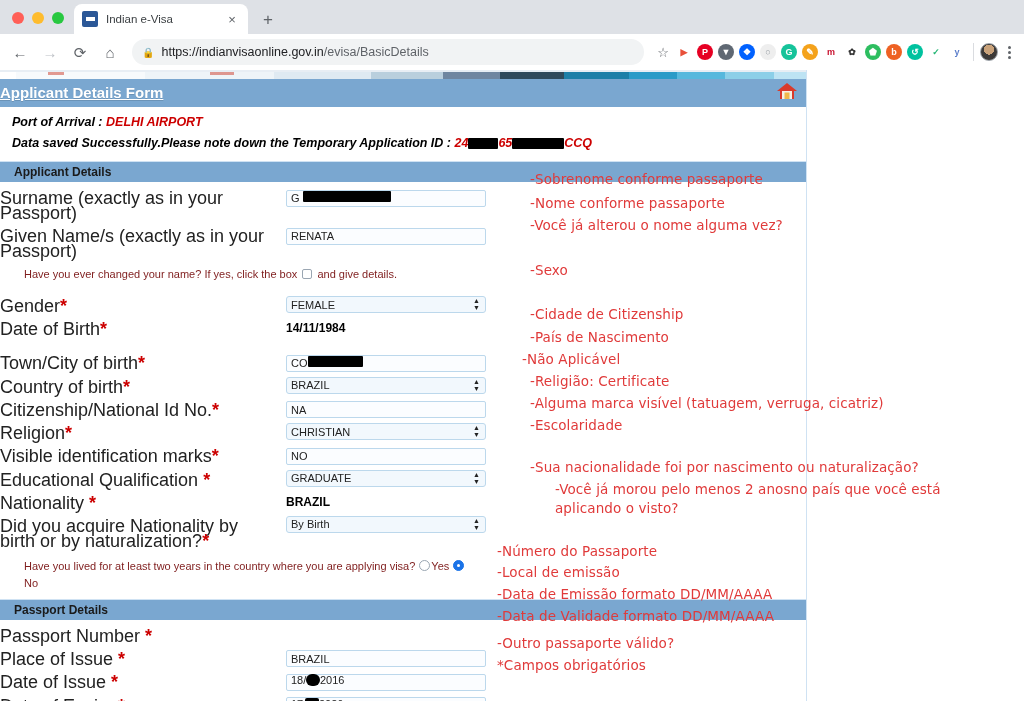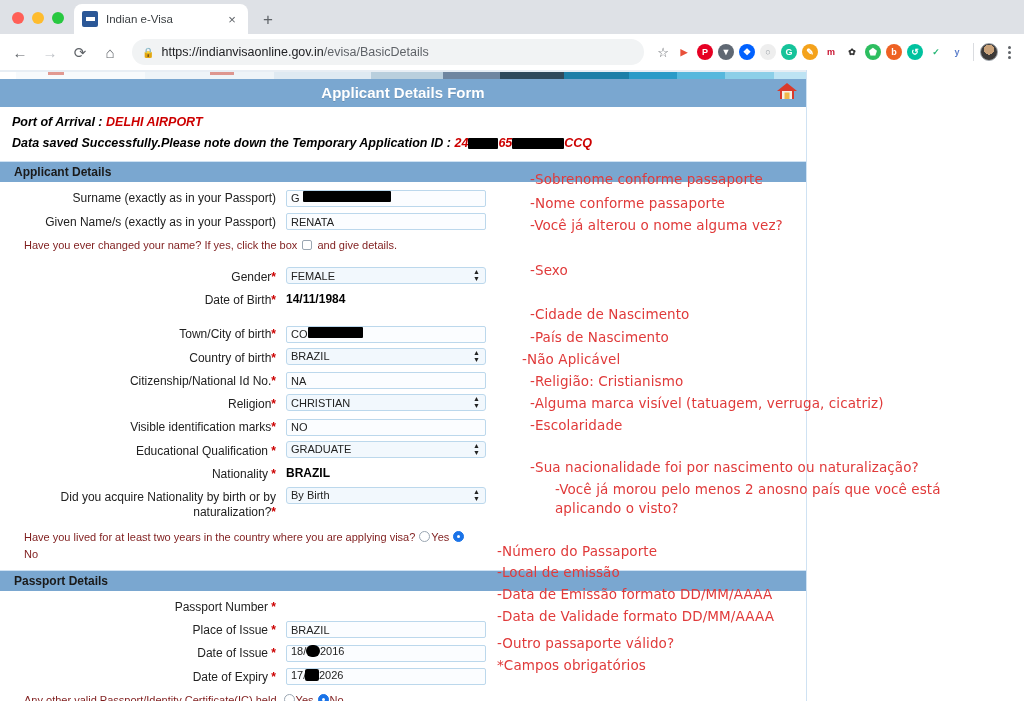--- a/index.html
+++ b/index.html
@@ -121,23 +121,24 @@
   }
   .banner::after {
     content: ""; display: block; height: 3px; width: 100%;
     background: linear-gradient(90deg, transparent 6% , #d04a3a 6% 8%, transparent 8% 26%, #d04a3a 26% 29%, transparent 29%);
     opacity: .55;
   }
 
   .form-title {
     background: #7aa7d0; color: #ffffff;
     font-size: 15px; font-weight: bold;
-    text-align: center; padding: 5px 0 6px;
+    text-align: left; padding: 5px 0 6px;
     position: relative;
     text-shadow: 0 1px 0 rgba(0,0,0,.12);
+    text-decoration: underline;
   }
   .home-icon {
     position: absolute; right: 6px; top: 1px;
     width: 26px; height: 22px;
     display: flex; align-items: center; justify-content: center;
   }
   .home-icon svg { display: block; }
 
   .meta { padding: 6px 0 2px 12px; }
   .meta-row {
@@ -161,22 +162,22 @@
   .section-head.passport { margin-top: 6px; }
 
   .form-body { padding: 6px 0 0 0; }
 
   .row {
     display: flex; align-items: flex-start;
     margin-bottom: 5px;
   }
   .lbl {
     width: 286px; flex: 0 0 286px;
-    text-align: right; padding-right: 10px;
-    font-size: 12px; color: #222; line-height: 15px;
+    padding-right: 10px;
+    font-size: 18px; color: #222; line-height: 15px;
     padding-top: 3px;
   }
   .lbl .req { color: #cc0000; font-weight: bold; }
   .fld { width: 200px; flex: 0 0 200px; }
 
   input.txt {
     width: 200px; height: 17px;
     font-size: 11px; font-family: "Liberation Sans", sans-serif;
     color: #222;
     padding: 1px 4px;
@@ -514,24 +515,24 @@
 
     </div>
 
   </div>
 
   <div class="notes">
     <div class="note" style="left:530px; top:101px">-Sobrenome conforme passaporte</div>
     <div class="note" style="left:530px; top:125px">-Nome conforme passaporte</div>
     <div class="note" style="left:530px; top:147px">-Você já alterou o nome alguma vez?</div>
     <div class="note" style="left:530px; top:192px">-Sexo</div>
-    <div class="note" style="left:530px; top:236px">-Cidade de Nascimento</div>
+    <div class="note" style="left:530px; top:236px">-Cidade de Citizenship</div>
     <div class="note" style="left:530px; top:259px">-País de Nascimento</div>
     <div class="note" style="left:522px; top:281px">-Não Aplicável</div>
-    <div class="note" style="left:530px; top:303px">-Religião: Cristianismo</div>
+    <div class="note" style="left:530px; top:303px">-Religião: Certificate</div>
     <div class="note" style="left:530px; top:325px">-Alguma marca visível (tatuagem, verruga, cicatriz)</div>
     <div class="note" style="left:530px; top:347px">-Escolaridade</div>
     <div class="note" style="left:530px; top:389px">-Sua nacionalidade foi por nascimento ou naturalização?</div>
     <div class="note w2" style="left:555px; top:410px; width:420px">-Você já morou pelo menos 2 anosno país que você está aplicando o visto?</div>
     <div class="note" style="left:497px; top:473px">-Número do Passaporte</div>
     <div class="note" style="left:497px; top:494px">-Local de emissão</div>
     <div class="note" style="left:497px; top:516px">-Data de Emissão formato DD/MM/AAAA</div>
     <div class="note" style="left:497px; top:538px">-Data de Validade formato DD/MM/AAAA</div>
     <div class="note" style="left:497px; top:565px">-Outro passaporte válido?</div>
     <div class="note" style="left:497px; top:587px">*Campos obrigatórios</div>

